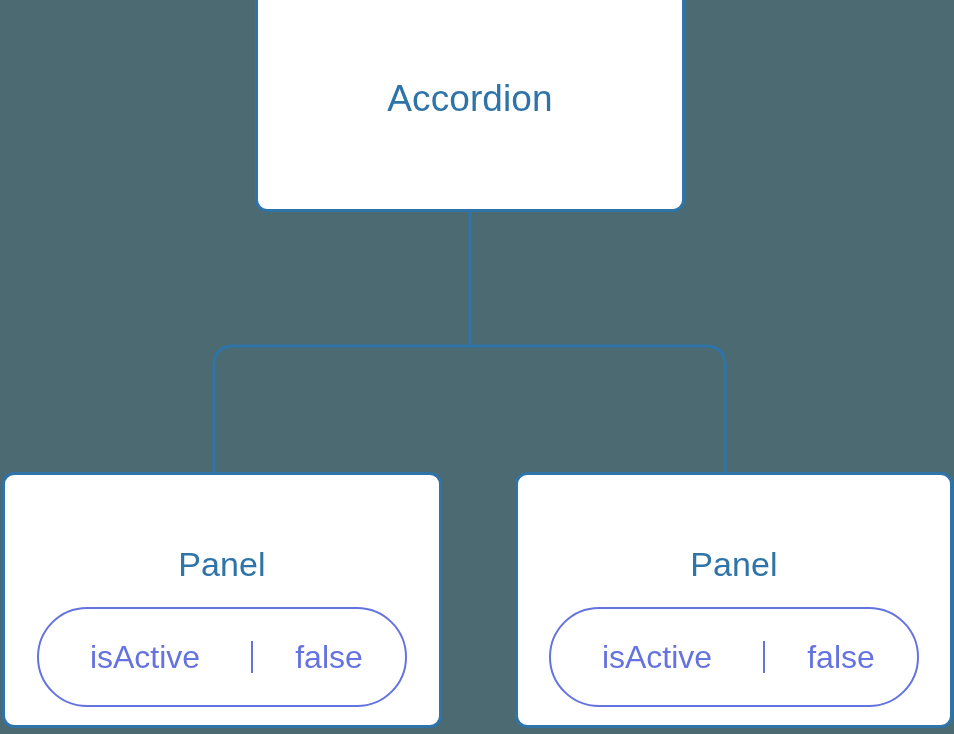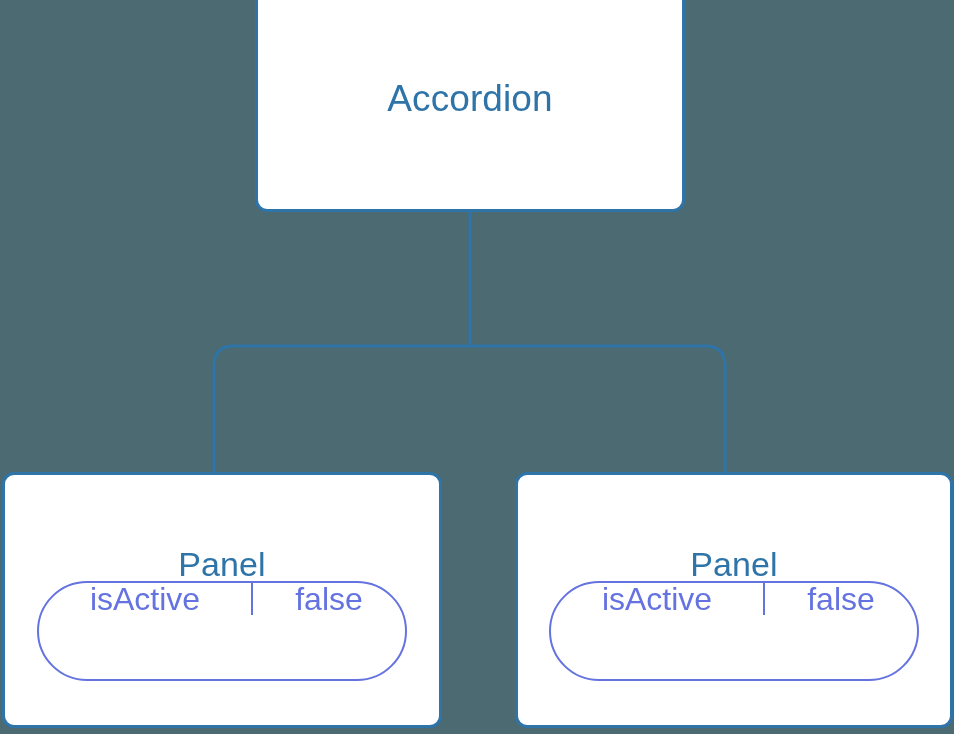--- a/index.html
+++ b/index.html
@@ -79,27 +79,27 @@
     font-size: 37px;
   }
 
   .node-child-left .node-title,
   .node-child-right .node-title {
     margin-top: 72px;
   }
 
   
   .state-pill {
-    margin-top: 0;
+    margin-top: 26px;
     height: 100px;
     border: 2px solid #6573e0;
     border-radius: 50px;
     box-sizing: border-box;
     display: flex;
-    align-items: flex-start;
+    align-items: center;
     background: transparent;
     overflow: hidden;
   }
 
   .pill-key,
   .pill-value {
     display: flex;
     align-items: center;
     justify-content: center;
     color: #6573e0;

